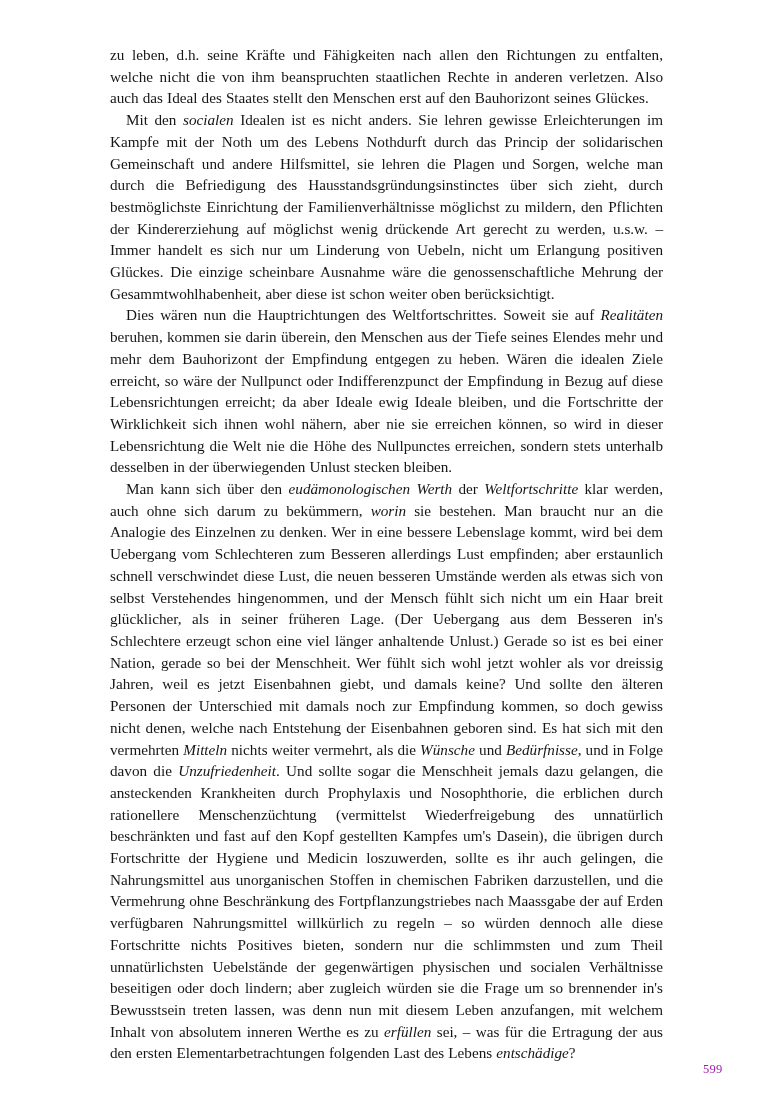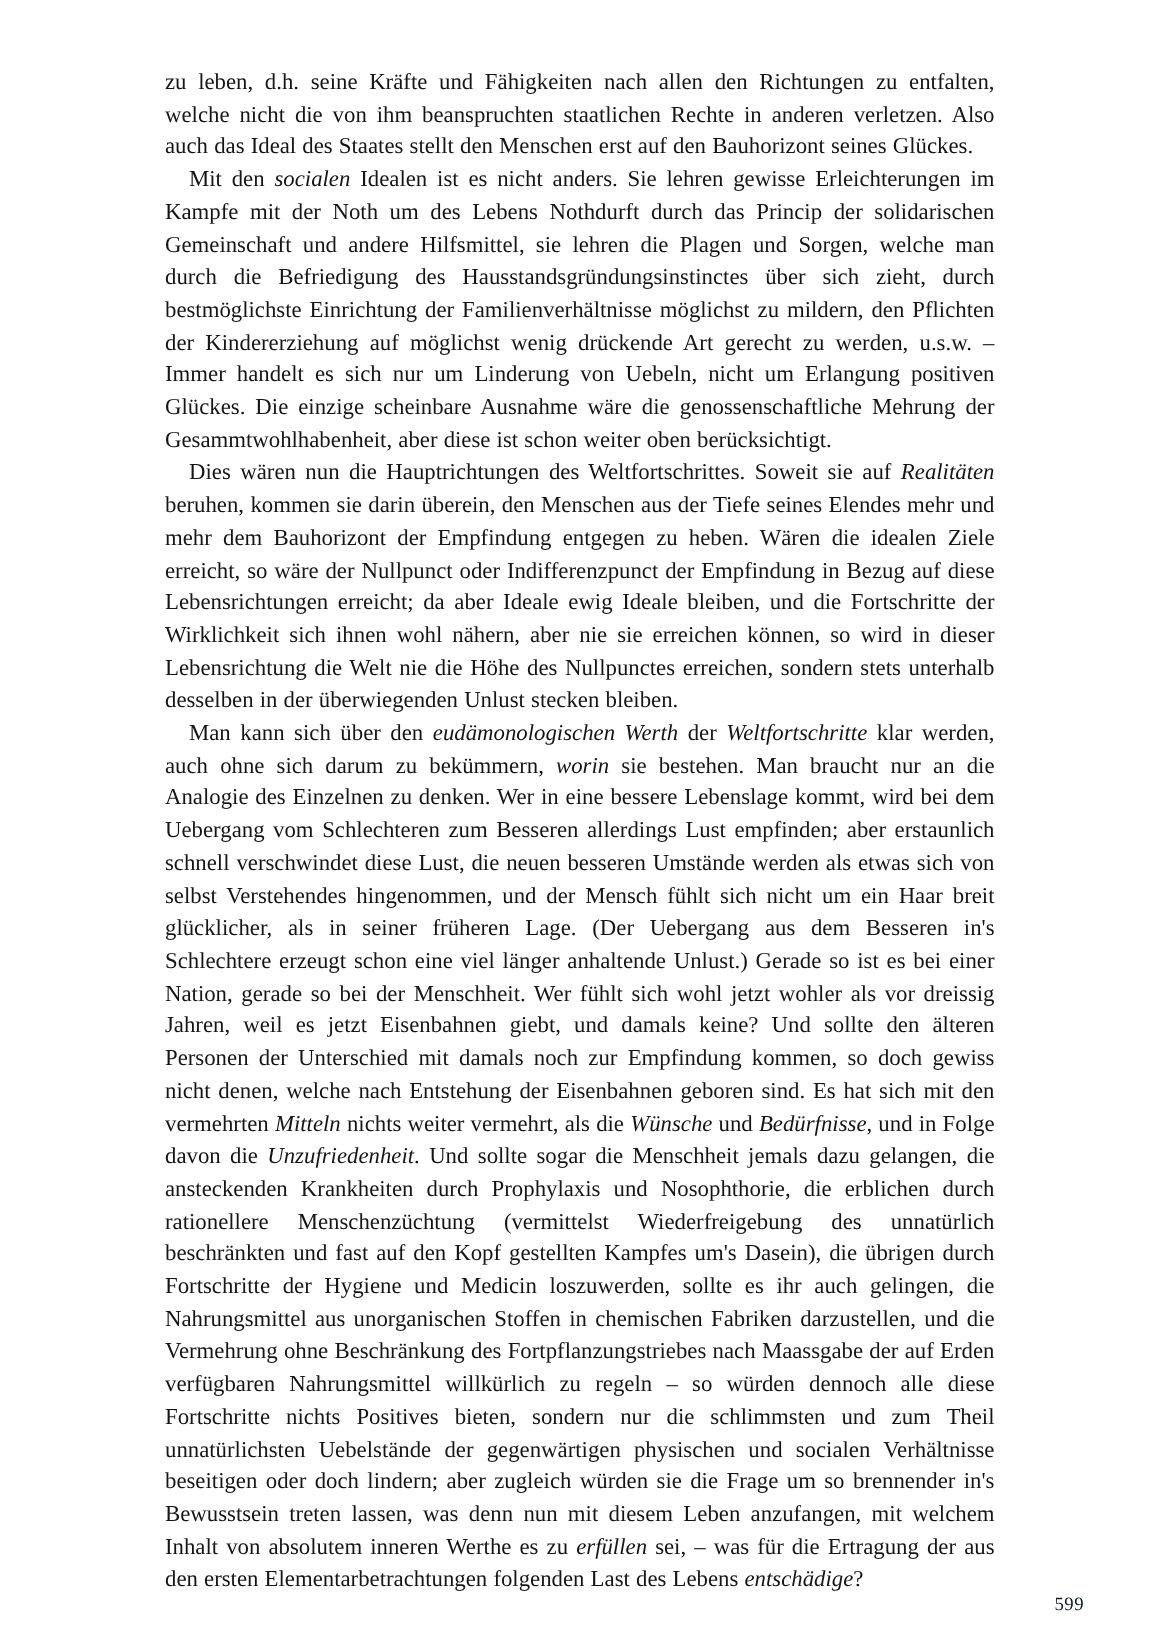--- a/index.html
+++ b/index.html
@@ -41,21 +41,21 @@
     text-indent: 16px;
   }
   .page-text em {
   }
   .folio {
     position: absolute;
     left: 703px;
     top: 1062px;
     font-size: 12.5px;
     line-height: 14px;
-    color: #0f172a;
+    color: #a21caf;
     letter-spacing: 0.3px;
   }
 </style>
 </head>
 <body>
 
 <div class="book-page">
   <div class="page-text">
       <p>zu leben, d.h. seine Kräfte und Fähigkeiten nach allen den Richtungen zu entfalten, welche nicht die von ihm beanspruchten staatlichen Rechte in anderen verletzen. Also auch das Ideal des Staates stellt den Menschen erst auf den Bauhorizont seines Glückes.</p>
       <p class="indent">Mit den <em>socialen</em> Idealen ist es nicht anders. Sie lehren gewisse Erleichterungen im Kampfe mit der Noth um des Lebens Nothdurft durch das Princip der solidarischen Gemeinschaft und andere Hilfsmittel, sie lehren die Plagen und Sorgen, welche man durch die Befriedigung des Hausstandsgründungsinstinctes über sich zieht, durch bestmöglichste Einrichtung der Familienverhältnisse möglichst zu mildern, den Pflichten der Kindererziehung auf möglichst wenig drückende Art gerecht zu werden, u.s.w. – Immer handelt es sich nur um Linderung von Uebeln, nicht um Erlangung positiven Glückes. Die einzige scheinbare Ausnahme wäre die genossenschaftliche Mehrung der Gesammtwohlhabenheit, aber diese ist schon weiter oben berücksichtigt.</p>

